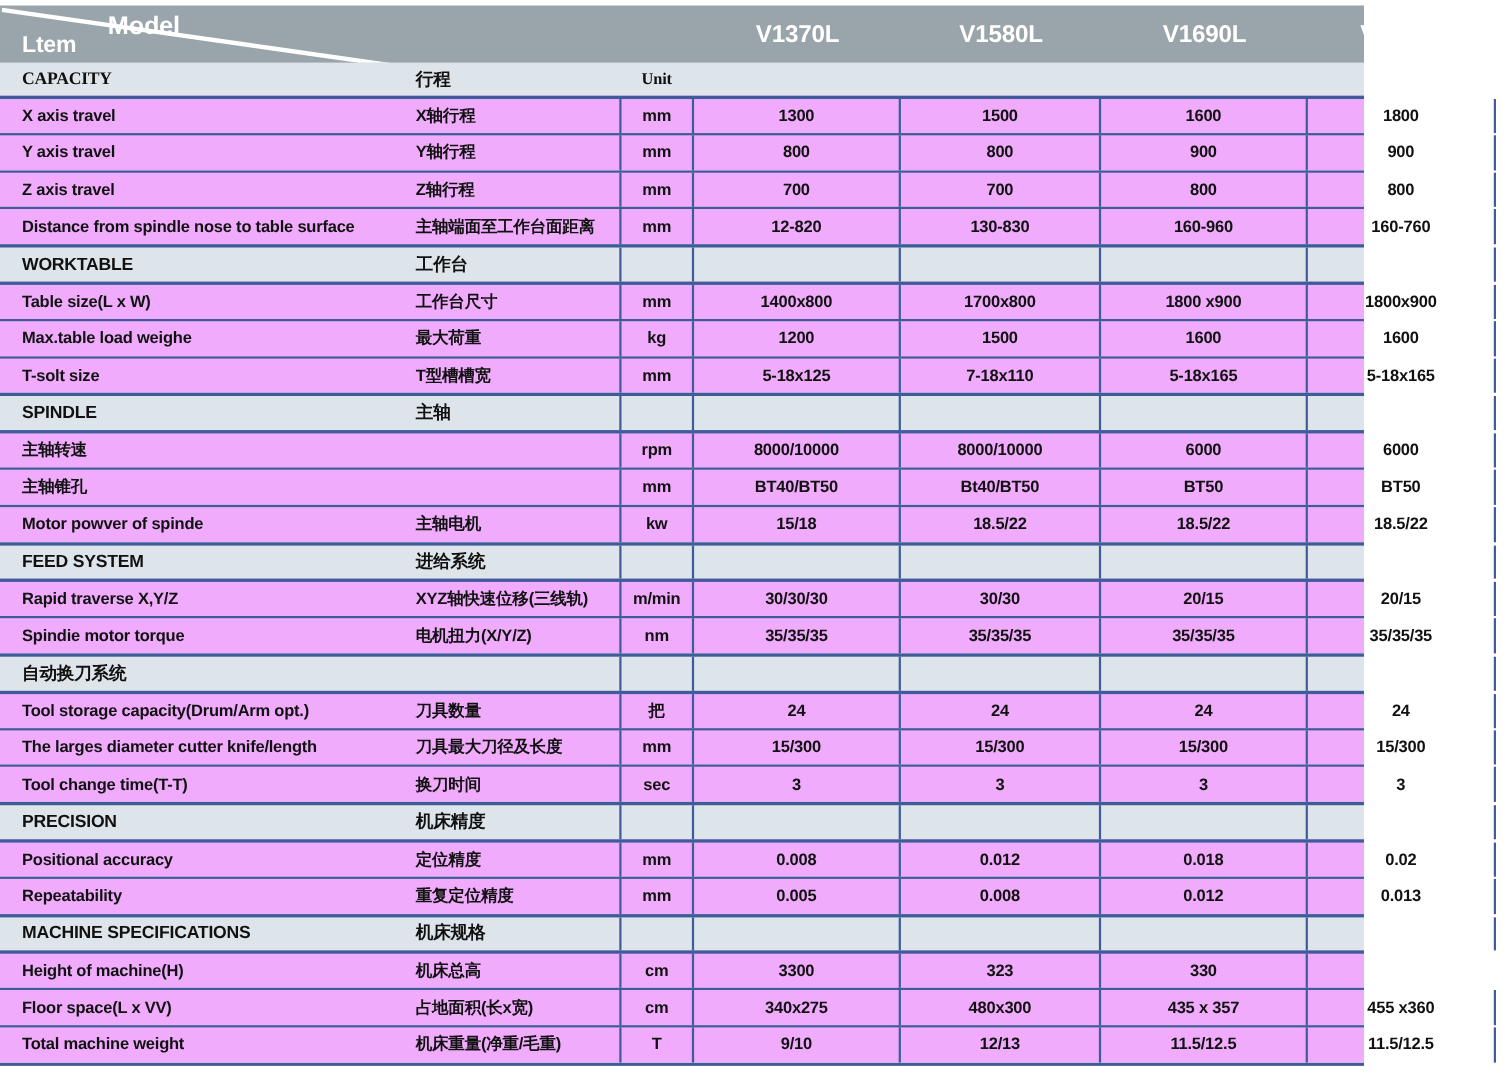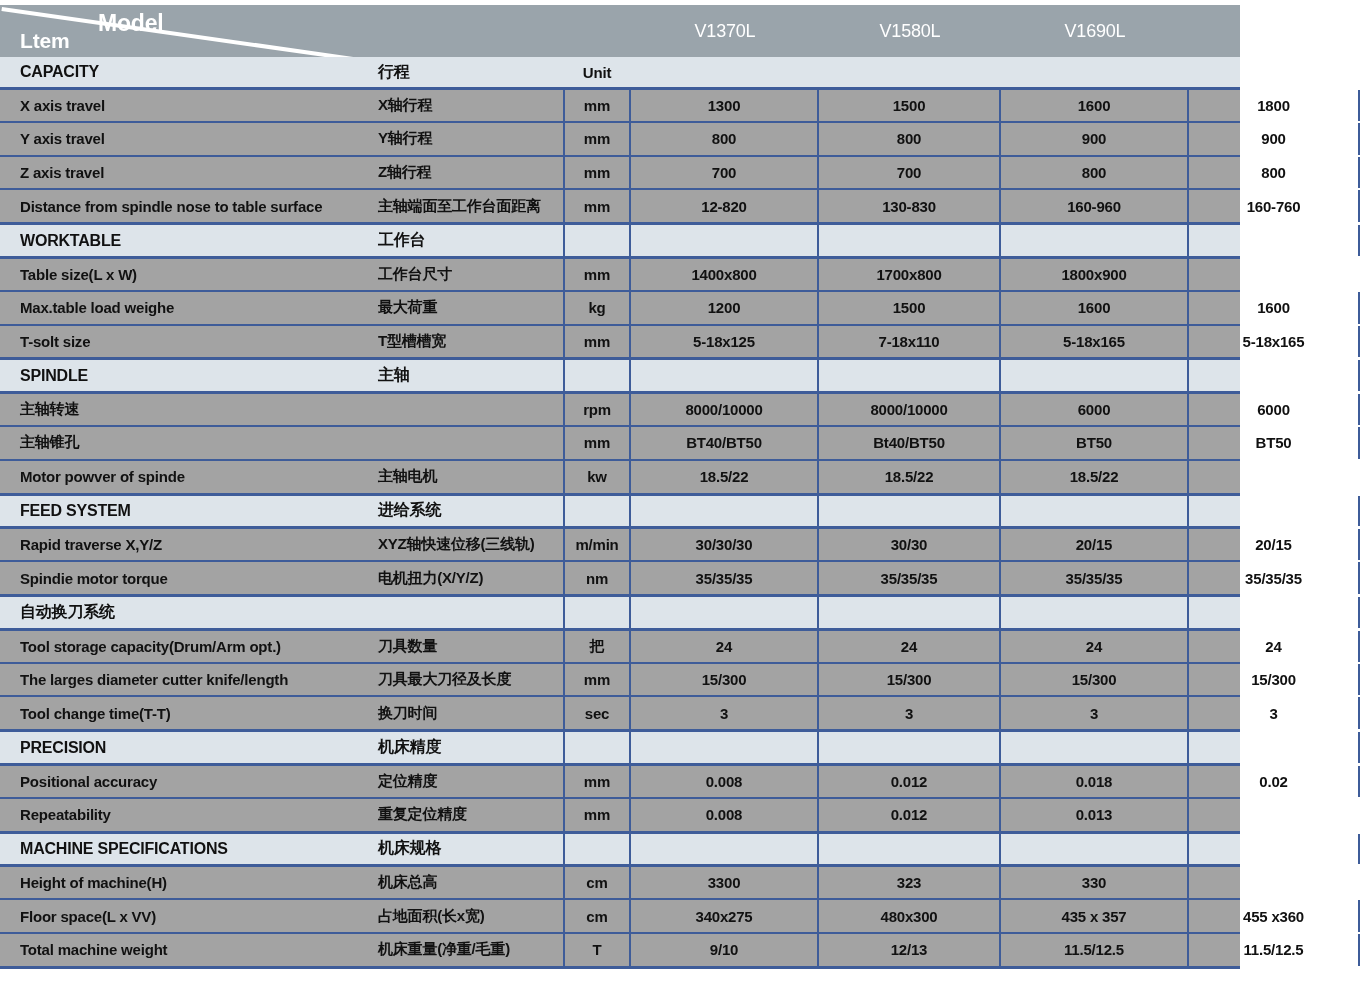--- a/index.html
+++ b/index.html
@@ -16,28 +16,28 @@
 
   
   .hdr{display:grid; grid-template-columns:631px 188px 182px 188px 171px;
        height:52px; background:var(--header-bg); position:relative;}
   .hdr .corner{position:relative; overflow:hidden;}
   .diag{position:absolute; left:2px; top:2px; width:378px; height:4px; background:#ffffff;
         transform-origin:0 0; transform:rotate(8.1deg);}
   .corner-top{position:absolute; left:98px; top:5px; font-size:23px; font-weight:700; color:var(--model-text);}
   .corner-bottom{position:absolute; left:20px; top:24px; font-size:21px; font-weight:700; color:var(--model-text);}
   .model-cell{display:flex; align-items:center; justify-content:center;
-              font-size:18px; font-weight:400; color:var(--model-text);}
+              font-size:22px; font-weight:700; color:var(--model-text);}
 
   
   .grid-row{display:grid; grid-template-columns:563px 68px 188px 182px 188px 171px;
-            height:33.8px; border-top:2px solid var(--line); background:#a3a3a3;}
+            height:33.8px; border-top:2px solid var(--line); background:#f0abfc;}
   .grid-row.section{background:var(--section-bg); border-top-width:3px;}
   .grid-row.thick{border-top-width:3px;}
-  .grid-row.first{border-top:none; height:30px;}
+  .grid-row.first{border-top:none; height:30px;font-family:Liberation Serif, serif;}
   .table-body{border-bottom:3px solid var(--line);}
 
   .cell{display:flex; align-items:center; font-size:15px; font-weight:700;}
   .item{padding-left:20px;}
   .item .en{width:358px; flex-shrink:0; white-space:nowrap;}
   .item .cn{flex:1; white-space:nowrap;}
   .section .item .en{font-size:16px;}
   .section .item .cn{font-size:16px;}
   .unit{justify-content:center; border-left:2px solid var(--line); border-right:2px solid var(--line);}
   .vcell{justify-content:center; border-right:2px solid var(--line); white-space:nowrap;}
@@ -126,20 +126,21 @@
         <div class="cell vcell"></div>
       </div>
       <div class="grid-row thick">
         <div class="cell item">
           <span class="en">Table size(L x W)</span>
           <span class="cn">工作台尺寸</span>
         </div>
         <div class="cell unit">mm</div>
         <div class="cell vcell">1400x800</div>
         <div class="cell vcell">1700x800</div>
+        <div class="cell vcell">1800 x900</div>
         <div class="cell vcell">1800x900</div>
       </div>
       <div class="grid-row">
         <div class="cell item">
           <span class="en">Max.table load weighe</span>
           <span class="cn">最大荷重</span>
         </div>
         <div class="cell unit">kg</div>
         <div class="cell vcell">1200</div>
         <div class="cell vcell">1500</div>
@@ -187,20 +188,21 @@
         <div class="cell vcell">Bt40/BT50</div>
         <div class="cell vcell">BT50</div>
         <div class="cell vcell">BT50</div>
       </div>
       <div class="grid-row">
         <div class="cell item">
           <span class="en">Motor powver of spinde</span>
           <span class="cn">主轴电机</span>
         </div>
         <div class="cell unit">kw</div>
+        <div class="cell vcell">15/18</div>
         <div class="cell vcell">18.5/22</div>
         <div class="cell vcell">18.5/22</div>
         <div class="cell vcell">18.5/22</div>
       </div>
       <div class="grid-row section">
         <div class="cell item">
           <span class="en">FEED SYSTEM</span>
           <span class="cn">进给系统</span>
         </div>
         <div class="cell unit"></div>
@@ -295,20 +297,21 @@
         <div class="cell vcell">0.012</div>
         <div class="cell vcell">0.018</div>
         <div class="cell vcell">0.02</div>
       </div>
       <div class="grid-row">
         <div class="cell item">
           <span class="en">Repeatability</span>
           <span class="cn">重复定位精度</span>
         </div>
         <div class="cell unit">mm</div>
+        <div class="cell vcell">0.005</div>
         <div class="cell vcell">0.008</div>
         <div class="cell vcell">0.012</div>
         <div class="cell vcell">0.013</div>
       </div>
       <div class="grid-row section">
         <div class="cell item">
           <span class="en">MACHINE SPECIFICATIONS</span>
           <span class="cn">机床规格</span>
         </div>
         <div class="cell unit"></div>

